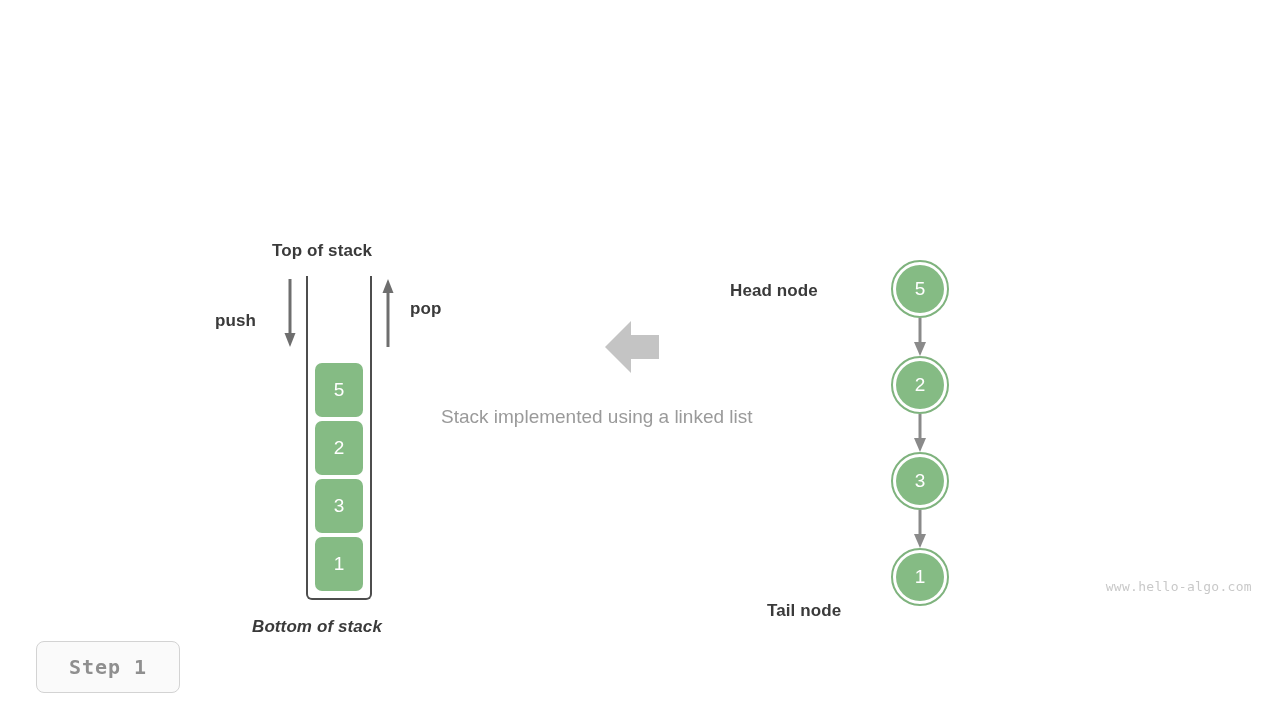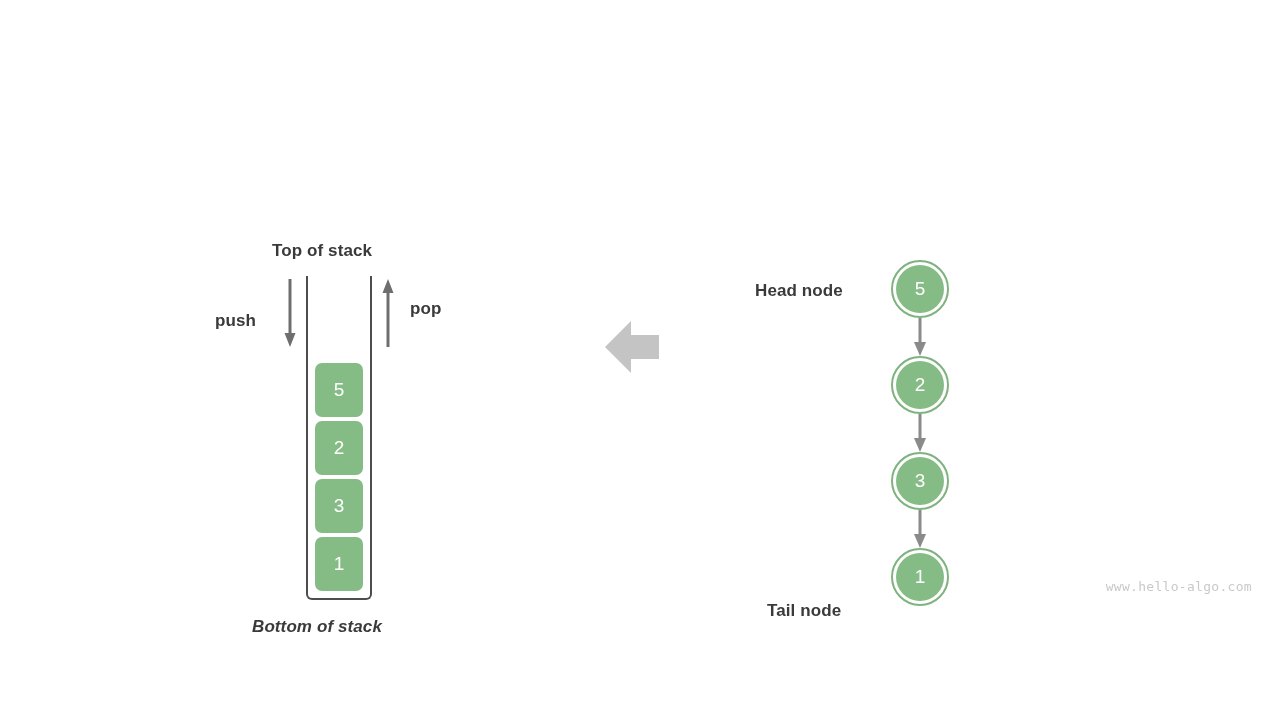--- a/index.html
+++ b/index.html
@@ -92,21 +92,21 @@
     justify-content: center;
     box-sizing: border-box;
   }
 
   
   #list-diagram {
     position: absolute;
     left: 0;
     top: 0;
   }
-  #head-node-label { left: 755px; top: 281px; }
+  #head-node-label { left: 730px; top: 281px; }
   #tail-node-label { left: 767px; top: 567px; margin-top: 34px; }
 
   .ll-node {
     position: absolute;
     width: 58px;
     height: 58px;
     border-radius: 50%;
     border: 2px solid #7fb37e;
     background: #ffffff;
     box-sizing: border-box;
@@ -205,20 +205,21 @@
       </div>
     </div>
 
     <div class="label-bold" id="stack-bottom-label">Bottom of stack</div>
   </div>
 
   <svg width="60" height="60" style="position:absolute; left:603px; top:318px;">
     <polygon points="2,29 28,3 28,17 56,17 56,41 28,41 28,55" fill="#c4c4c4"></polygon>
   </svg>
 
+  <div class="label-muted" id="center-caption">Stack implemented using a linked list</div>
 
   <div id="list-diagram">
 
     <div class="label-bold" id="head-node-label">Head node</div>
 
     <div class="label-bold" id="tail-node-label">Tail node</div>
 
     <div class="ll-node" style="left:891px; top:260px;">
       <div class="ll-node-inner">
         <span>5</span>
@@ -252,16 +253,19 @@
       <polygon points="12,38 6,24 18,24" fill="#8a8a8a"></polygon>
     </svg>
 
     <div class="ll-node" style="left:891px; top:548px;">
       <div class="ll-node-inner">
         <span>1</span>
       </div>
     </div>
   </div>
 
+  <div class="step-badge">
+    <span>Step 1</span>
+  </div>
 
   <div class="watermark">www.hello-algo.com</div>
 
 </div>
 
 </body></html>

